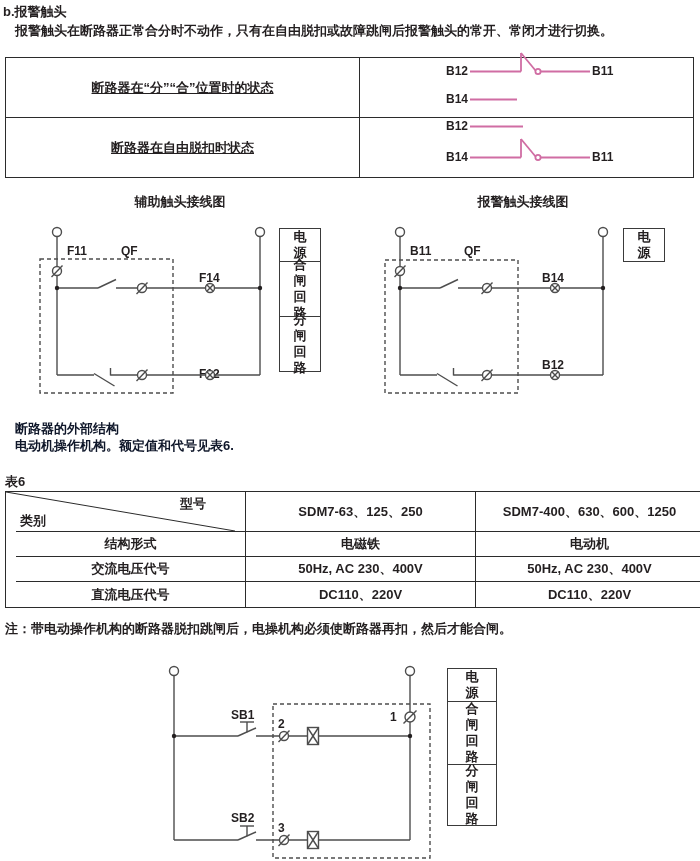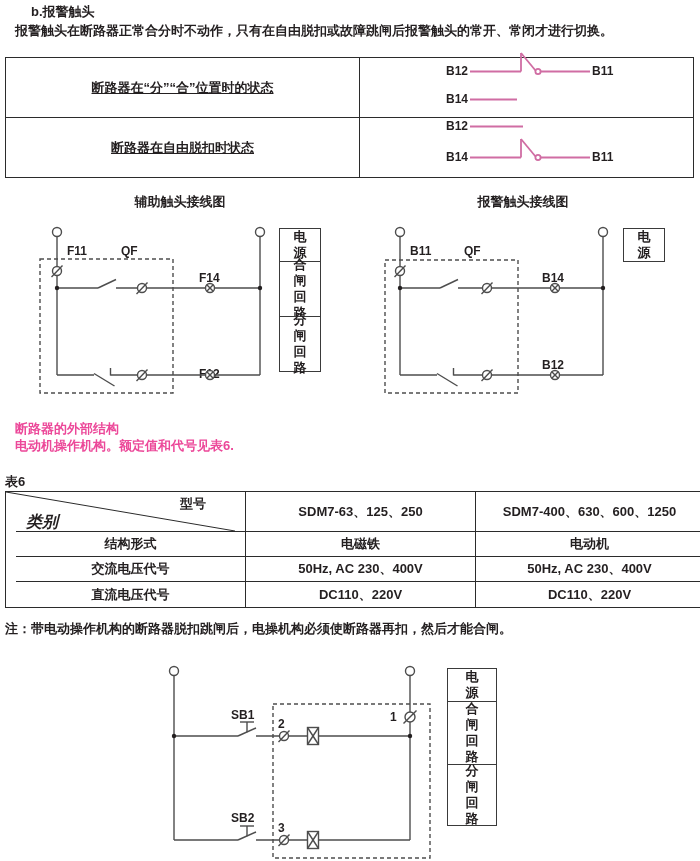--- a/index.html
+++ b/index.html
@@ -1,20 +1,20 @@
 <!DOCTYPE html>
 <html><head>
 <meta charset="utf-8">
 <style>
   html,body{margin:0;padding:0;background:#fff;}
   #page{position:relative;width:700px;height:861px;background:#fff;overflow:hidden;
         font-family:"Liberation Sans","DejaVu Sans",sans-serif;color:#231f20;}
   .txt{position:absolute;font-weight:bold;font-size:13px;white-space:nowrap;}
   .lbl{position:absolute;font-weight:bold;font-size:12px;white-space:nowrap;color:#231f20;}
-  .blue{color:#ec4899;}
+  .blue{color:#0f172a;}
   .ctr{text-align:center;}
   
   #state-table{position:absolute;left:5px;top:57px;width:687px;height:119px;
                border:1px solid #2b2b2b;display:flex;flex-direction:column;}
   .st-row{display:flex;flex:1;}
   .st-row.first{border-bottom:1px solid #2b2b2b;}
   .st-left{width:353px;border-right:1px solid #2b2b2b;display:flex;align-items:center;
            justify-content:center;font-weight:bold;font-size:13px;text-decoration:underline;}
   .st-right{flex:1;position:relative;}
   
@@ -31,21 +31,21 @@
           justify-content:center;text-align:center;font-weight:bold;font-size:13px;
           line-height:16px;margin-top:-1px;word-break:break-all;padding:16px;box-sizing:border-box;}
   .lblbox.firstbox{margin-top:0;}
   svg{position:absolute;left:0;top:0;pointer-events:none;}
 </style>
 </head>
 <body>
 
 <div id="page">
 
-  <div class="txt" style="left:3px;top:3px;margin-left:28px;">b.报警触头</div>
+  <div class="txt" style="left:3px;top:3px;">b.报警触头</div>
   <div class="txt" style="left:15px;top:22px;">报警触头在断路器正常合分时不动作，只有在自由脱扣或故障跳闸后报警触头的常开、常闭才进行切换。</div>
 
   <div id="state-table">
     <div class="st-row first">
       <div class="st-left">断路器在“分”“合”位置时的状态</div>
       <div class="st-right"></div>
     </div>
     <div class="st-row">
       <div class="st-left">断路器在自由脱扣时状态</div>
       <div class="st-right"></div>
@@ -97,21 +97,21 @@
 
     <div class="cell">交流电压代号</div>
     <div class="cell">50Hz, AC 230、400V</div>
     <div class="cell last-col">50Hz, AC 230、400V</div>
 
     <div class="cell last-row">直流电压代号</div>
     <div class="cell last-row">DC110、220V</div>
     <div class="cell last-col last-row">DC110、220V</div>
   </div>
   <span class="lbl" style="left:180px;top:495px;font-size:13px;">型号</span>
-  <span class="lbl" style="left:26px;top:512px;font-size:16px;font-style:italic;">类别</span>
+  <span class="lbl" style="left:20px;top:512px;font-size:13px;">类别</span>
 
   <div class="txt" style="left:5px;top:620px;">注：带电动操作机构的断路器脱扣跳闸后，电操机构必须使断路器再扣，然后才能合闸。</div>
 
   <span class="lbl" style="left:231px;top:708px;">SB1</span>
   <span class="lbl" style="left:278px;top:717px;">2</span>
   <span class="lbl" style="left:390px;top:710px;">1</span>
   <span class="lbl" style="left:231px;top:811px;">SB2</span>
   <span class="lbl" style="left:278px;top:821px;">3</span>
 
   <div class="boxcol" style="left:447px;top:668px;width:50px;">

